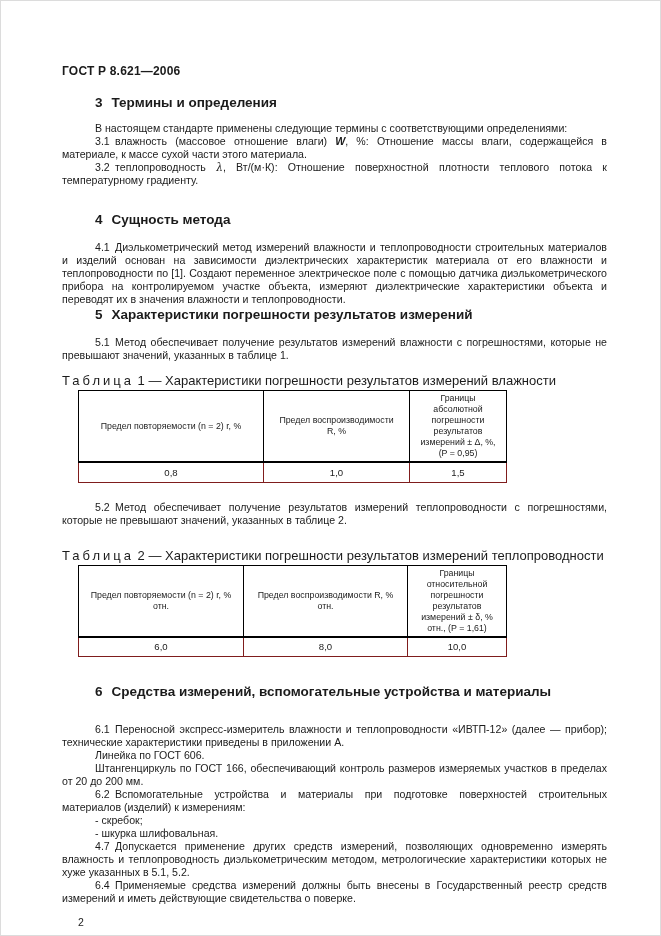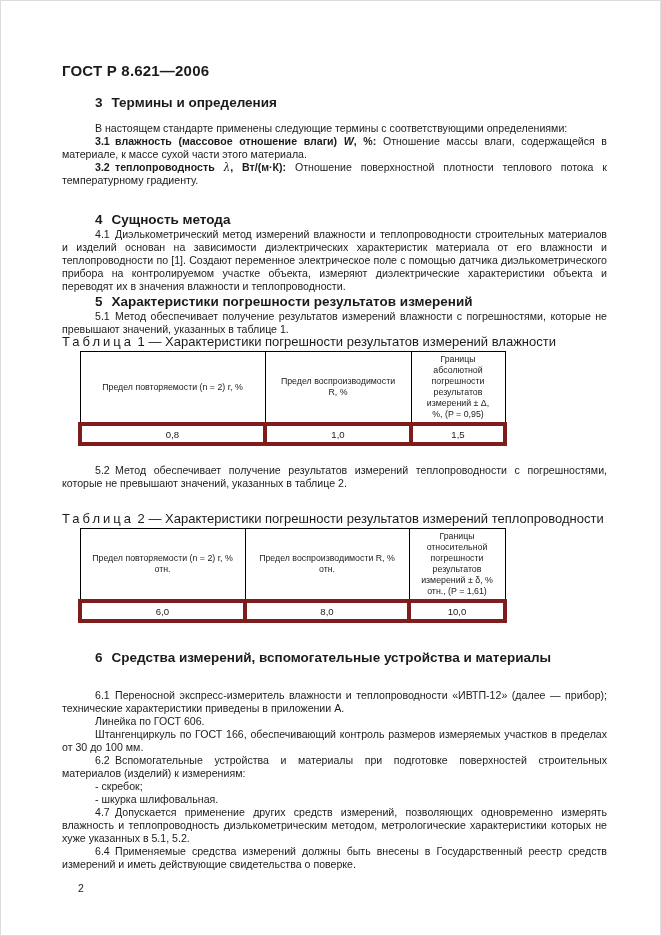--- a/index.html
+++ b/index.html
@@ -5,37 +5,37 @@
   * { margin:0; padding:0; box-sizing:border-box; }
   html,body { width:661px; height:936px; }
   body {
     background:#ffffff;
     font-family:"Liberation Sans","DejaVu Sans",sans-serif;
     color:#1b1b1b;
     position:relative;
     outline:1px solid #dcdcdc; outline-offset:-1px;
   }
   .page { position:absolute; left:62px; top:64px; width:545px; }
-  .doc-num { font-size:15px; font-weight:bold; letter-spacing:.2px; line-height:14px; }
+  .doc-num { font-size:12px; font-weight:bold; letter-spacing:.2px; line-height:14px; }
   .sec { font-size:13.5px; font-weight:bold; line-height:17px; padding-left:33px; }
   .sec-num { margin-right:9px; }
   .para { font-size:10.6px; line-height:13px; text-align:justify; text-indent:33px; }
-  .b { font-weight:bold; }
+  .b { font-weight:normal; }
   .bi { font-weight:bold; font-style:italic; }
   .lam { font-family:"DejaVu Serif","Liberation Serif",serif; font-style:italic; }
   .cap { font-size:13px; line-height:12px; }
   .cap-word { letter-spacing:3px; }
   .gtable { border-collapse:collapse; margin-left:16px; width:429px; table-layout:fixed; border:1.5px solid #000; }
   .gtable th { font-weight:normal; font-size:8.8px; line-height:11px; border:1px solid #000;
                border-bottom:2.5px solid #000; text-align:center; vertical-align:middle;
                height:34px; padding:2px 10px; }
-  .gtable td { font-size:9.6px; border:4px solid #7f1d1d; text-align:center; vertical-align:middle;
+  .gtable td { font-size:9.6px; border:1px solid #7f1d1d; text-align:center; vertical-align:middle;
                height:20px; padding:2px 20px; }
   .pnum { font-size:10.5px; margin-top:11px; padding-left:16px; }
-  .mt3{margin-top:3px}.mt11{margin-top:11px}.mt13{margin-top:0}.mt14{margin-top:23px}
+  .mt3{margin-top:3px}.mt11{margin-top:11px}.mt13{margin-top:13px}.mt14{margin-top:23px}
   .mt16{margin-top:16px}.mt18{margin-top:18px}.mt22{}.mt24{margin-top:24px}.mt26{margin-top:26px}
 </style>
 </head>
 <body>
 
 <div class="page">
 
   <div class="doc-num">ГОСТ Р 8.621—2006</div>
 
   <h2 class="sec mt16"><span class="sec-num">3</span><span>Термины и определения</span></h2>
@@ -101,21 +101,21 @@
         <td>8,0</td>
         <td>10,0</td>
       </tr>
     </tbody>
   </table>
 
   <h2 class="sec mt26"><span class="sec-num">6</span><span>Средства измерений, вспомогательные устройства и материалы</span></h2>
 
   <p class="para mt14">6.1 Переносной экспресс-измеритель влажности и теплопроводности «ИВТП-12» (далее — прибор); технические характеристики приведены в приложении А.</p>
   <p class="para">Линейка по ГОСТ 606.</p>
-  <p class="para">Штангенциркуль по ГОСТ 166, обеспечивающий контроль размеров измеряемых участков в пределах от 30 до 100 мм.</p>
+  <p class="para">Штангенциркуль по ГОСТ 166, обеспечивающий контроль размеров измеряемых участков в пределах от 20 до 200 мм.</p>
   <p class="para">6.2 Вспомогательные устройства и материалы при подготовке поверхностей строительных материалов (изделий) к измерениям:</p>
   <p class="para">- скребок;</p>
   <p class="para">- шкурка шлифовальная.</p>
   <p class="para">4.7 Допускается применение других средств измерений, позволяющих одновременно измерять влажность и теплопроводность диэлькометрическим методом, метрологические характеристики которых не хуже указанных в 5.1, 5.2.</p>
   <p class="para">6.4 Применяемые средства измерений должны быть внесены в Государственный реестр средств измерений и иметь действующие свидетельства о поверке.</p>
 
   <div class="pnum">2</div>
 
 </div>
 

